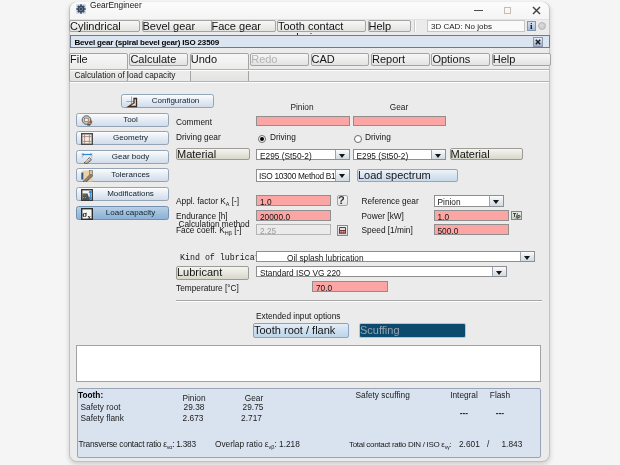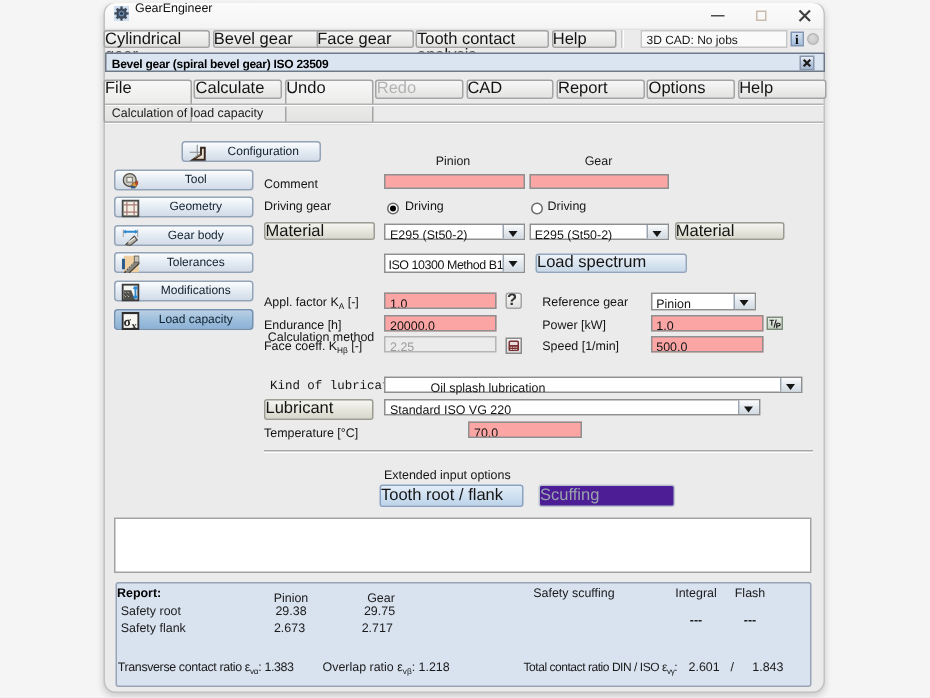--- a/index.html
+++ b/index.html
@@ -177,26 +177,26 @@
 <div class="lbl" style="left:180px;top:253.1px;font-family:Liberation Mono, monospace;">Kind of lubrication</div>
 <div class="dd" style="left:256px;top:250.5px;width:279px;height:11.5px;padding-left:30px;">Oil splash lubrication<span class="dda"></span></div>
 <div class="btn bei" style="left:176px;top:265.5px;width:73px;height:14px;line-height:10px;">Lubricant</div>
 <div class="dd" style="left:256px;top:265.5px;width:251px;height:11.5px;">Standard ISO VG 220<span class="dda"></span></div>
 <div class="lbl" style="left:176px;top:283.6px;">Temperature [°C]</div>
 <div class="fld" style="left:264px;top:281px;width:76px;height:11px;margin-left:48px;">70.0</div>
 
 <div class="abs" style="left:176px;top:299.5px;width:366px;height:1px;background:#a8a8a8;border-bottom:1px solid #fdfdfd;"></div>
 <div class="lbl" style="left:256px;top:312.3px;">Extended input options</div>
 <div class="btn" style="left:253px;top:322.5px;width:96px;height:15px;line-height:13.5px;background:linear-gradient(#e3edf8,#cfe0f1 50%,#bed4ea);border:1px solid #8ba3c2;">Tooth root / flank</div>
-<div class="btn" style="left:359px;top:322.5px;width:91px;height:15px;line-height:13.5px;background:#4c1d95;border:1px solid #b9c3d0;color:#9aa4af;">Scuffing</div>
+<div class="btn" style="left:359px;top:322.5px;width:107px;height:15px;line-height:13.5px;background:#0c4a6e;border:1px solid #b9c3d0;color:#9aa4af;">Scuffing</div>
 
 <div class="abs" style="left:76px;top:345px;width:465px;height:37px;background:#fff;border:1px solid #a2a2a2;box-sizing:border-box;"></div>
 
 <div class="abs" style="left:76.5px;top:388px;width:464px;height:69.5px;background:#d9e3f0;border:1px solid #98a4b6;border-radius:2px;box-sizing:border-box;"></div>
-<div class="abs" style="left:78px;top:391px;font-size:8.3px;font-weight:bold;color:#000;line-height:9px;">Report:</div>
+<div class="abs" style="left:78px;top:391px;font-size:8.3px;font-weight:bold;color:#000;line-height:9px;">Tooth:</div>
 <div class="abs t8 ctr" style="left:169px;top:394.3px;width:50px;">Pinion</div>
 <div class="abs t8 ctr" style="left:229px;top:394.3px;width:50px;">Gear</div>
 <div class="abs t8" style="left:355.5px;top:391.3px;">Safety scuffing</div>
 <div class="abs t8 ctr" style="left:444px;top:391.3px;width:40px;">Integral</div>
 <div class="abs t8 ctr" style="left:480px;top:391.3px;width:40px;">Flash</div>
 <div class="abs t8" style="left:80.5px;top:403.1px;">Safety root</div>
 <div class="abs t8 ctr" style="left:169px;top:403.1px;width:50px;">29.38</div>
 <div class="abs t8 ctr" style="left:228px;top:403.1px;width:50px;">29.75</div>
 <div class="abs t8 ctr" style="left:444px;top:408.5px;width:40px;font-weight:bold;">---</div>
 <div class="abs t8 ctr" style="left:480px;top:408.5px;width:40px;font-weight:bold;">---</div>

